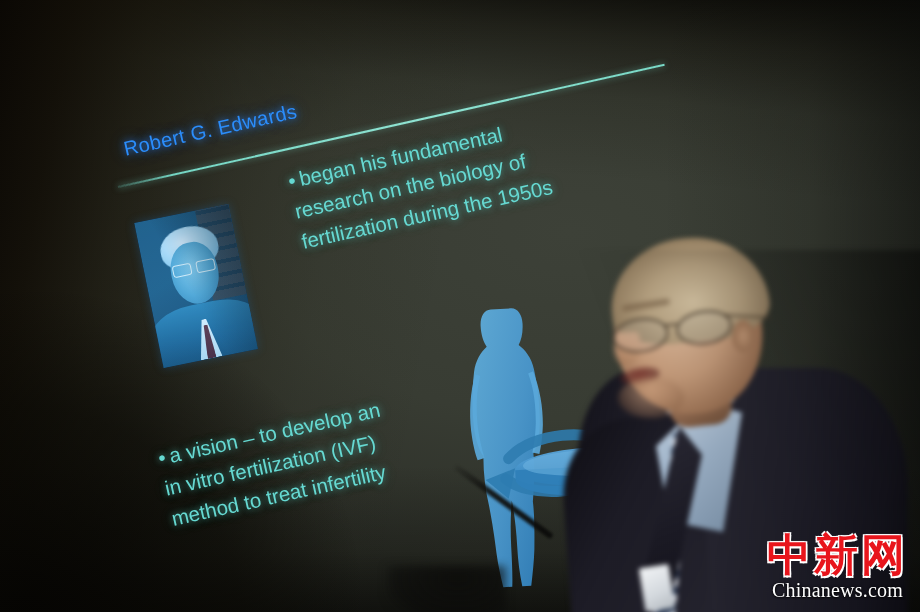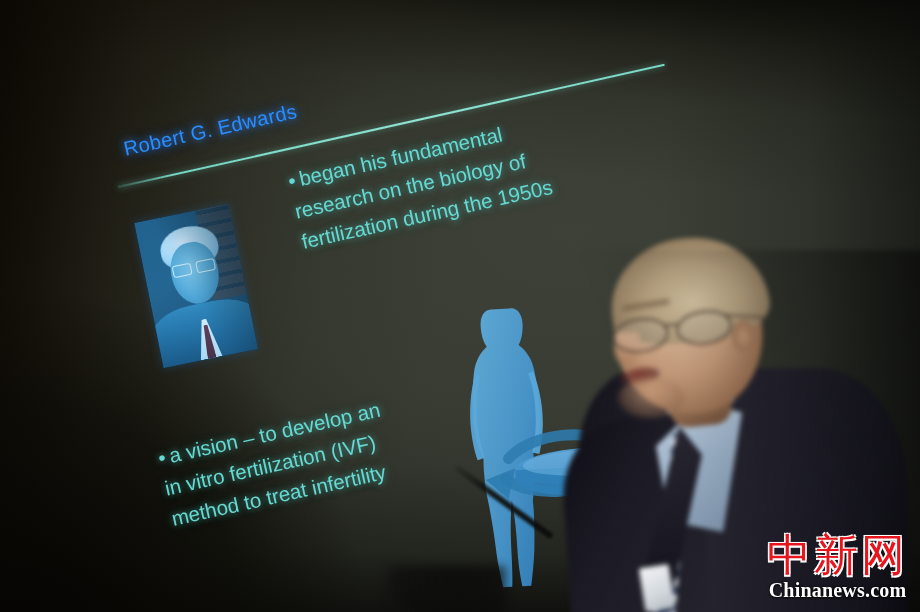--- a/index.html
+++ b/index.html
@@ -415,34 +415,34 @@
   .watermark {
     position: absolute;
     right: 12px;
     bottom: 12px;
     text-align: center;
     user-select: none;
   }
   .wm-cn {
     font-family: "DejaVu Sans", sans-serif;
     font-size: 44px;
-    font-weight: normal;
+    font-weight: bold;
     color: #e8151c;
     letter-spacing: 3px;
     line-height: 1;
     text-shadow:
       -1.5px -1.5px 0 #fff,  1.5px -1.5px 0 #fff,
       -1.5px  1.5px 0 #fff,  1.5px  1.5px 0 #fff,
        0 0 2px rgba(255,255,255,.9);
   }
   .wm-en {
     margin-top: 3px;
     font-family: "Liberation Serif", serif;
     font-size: 20px;
-    font-weight: bold;
+    font-weight: normal;
     color: #ffffff;
     letter-spacing: .2px;
     line-height: 1;
     text-shadow: 0 1px 2px rgba(0,0,0,.85), 0 0 3px rgba(0,0,0,.7);
   }
 </style>
 </head>
 <body>
 
 <div id="stage">

